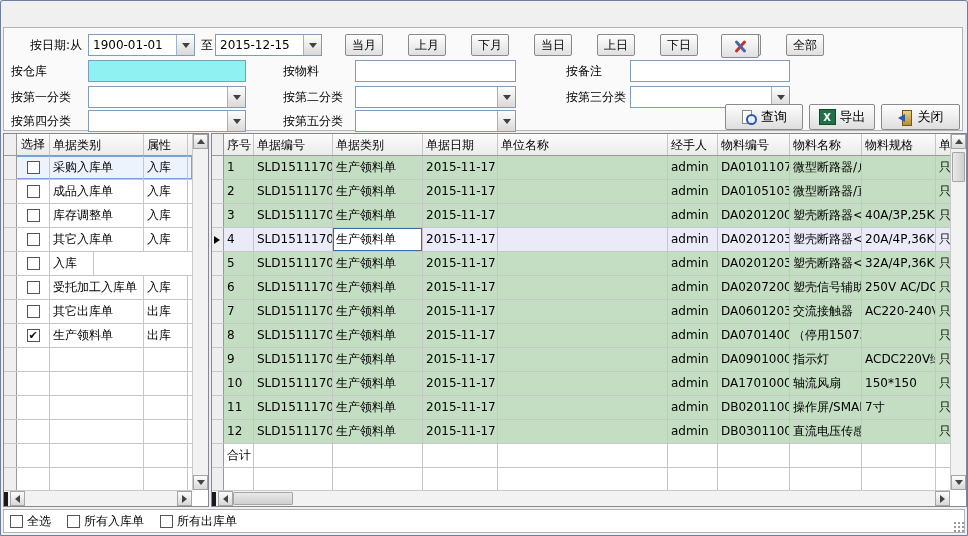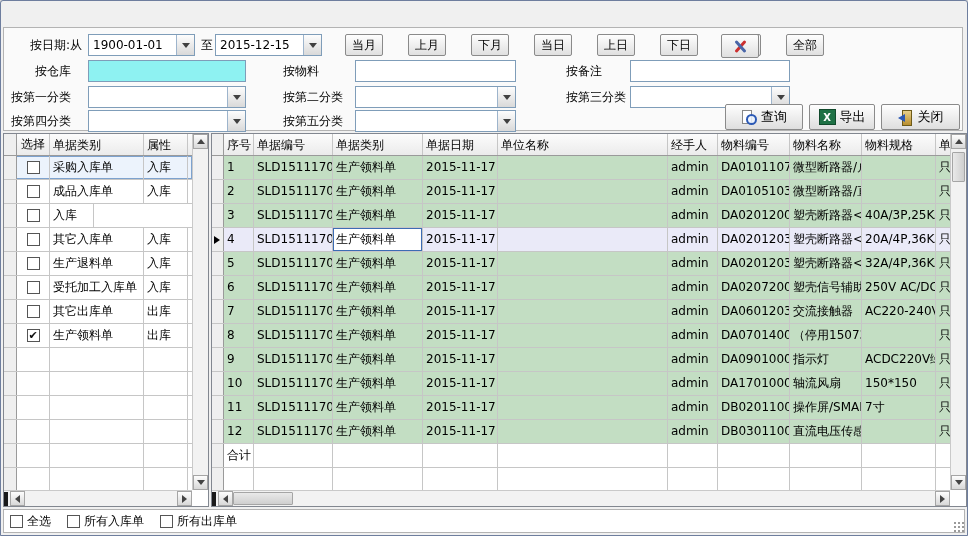--- a/index.html
+++ b/index.html
@@ -147,21 +147,21 @@
         <button class="qbtn">下日</button>
 
         <button class="qbtn">当年</button>
 
         <button class="qbtn">全部</button>
       </div>
     <span class="toolbtn" style="left:717px;top:6px;">
         <span class="ico-tool"></span>
       </span>
 
-    <span class="flabel" style="left:7px;top:35px;margin-left:24px;">按仓库</span>
+    <span class="flabel" style="left:7px;top:35px;">按仓库</span>
     <input class="tbox" style="left: 84px; top: 32px; width: 158px; background: var(--warehouse-input,#8ef2f2);" value="">
     <span class="flabel" style="left:279px;top:35px;">按物料</span>
     <input class="tbox" style="left: 351px; top: 32px; width: 161px;" value="">
     <span class="flabel" style="left:562px;top:35px;">按备注</span>
     <input class="tbox" style="left: 626px; top: 32px; width: 160px;" value="">
 
     <span class="flabel" style="left:7px;top:61px;">按第一分类</span>
     <div class="combo" style="left:84px;top:58px;width:158px;">
       <span class="combo-val"></span>
       <span class="combo-btn">
@@ -237,38 +237,38 @@
             </span>
             <span class="cell l-name">成品入库单</span>
             <span class="cell l-attr">入库</span>
           </div>
 
           <div class="lrow">
             <span class="cell rowhead l-rowhead"></span>
             <span class="cell l-sel">
               <span class="checkbox"></span>
             </span>
+            <span class="cell l-name">库存调整单</span>
             <span class="cell l-attr">入库</span>
           </div>
 
           <div class="lrow">
             <span class="cell rowhead l-rowhead"></span>
             <span class="cell l-sel">
               <span class="checkbox"></span>
             </span>
             <span class="cell l-name">其它入库单</span>
             <span class="cell l-attr">入库</span>
           </div>
 
           <div class="lrow">
             <span class="cell rowhead l-rowhead"></span>
             <span class="cell l-sel">
               <span class="checkbox"></span>
             </span>
-            <span class="cell l-name">生产退料单</span>
             <span class="cell l-attr">入库</span>
           </div>
 
           <div class="lrow">
             <span class="cell rowhead l-rowhead"></span>
             <span class="cell l-sel">
               <span class="checkbox"></span>
             </span>
             <span class="cell l-name">受托加工入库单</span>
             <span class="cell l-attr">入库</span>

